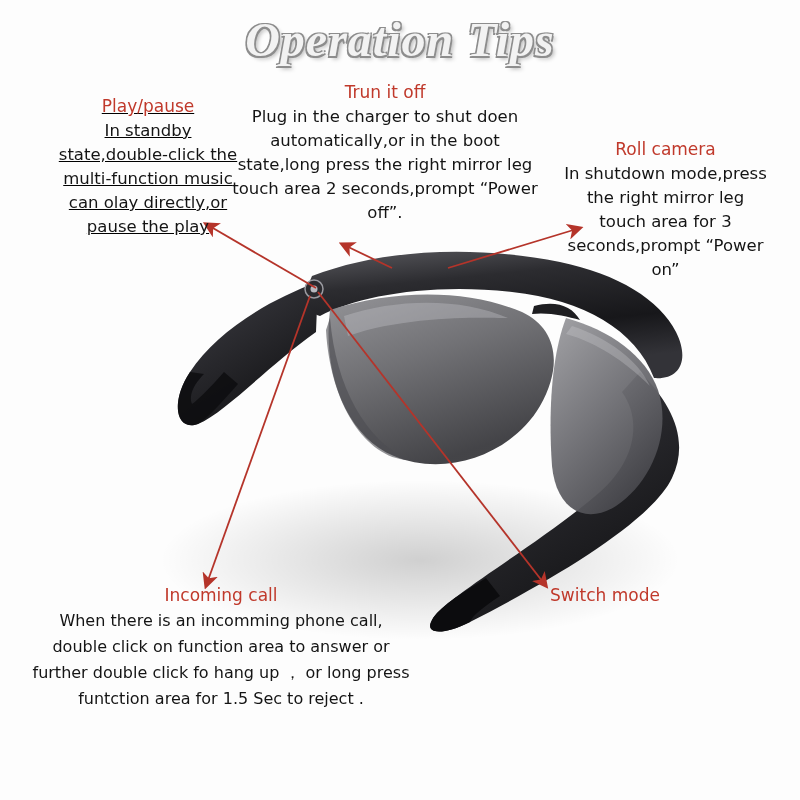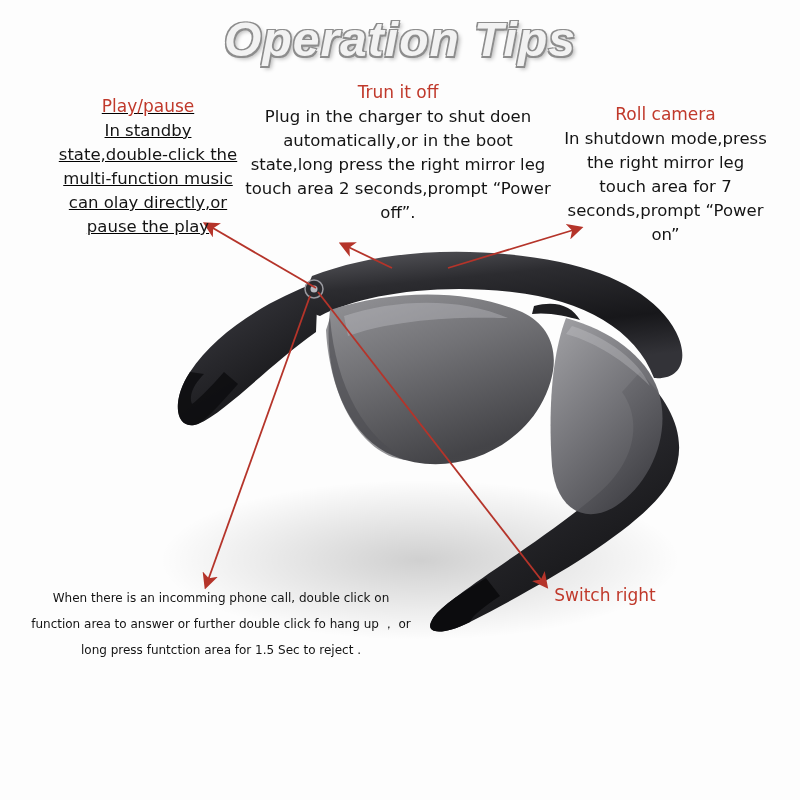--- a/index.html
+++ b/index.html
@@ -16,21 +16,21 @@
     font-family: "DejaVu Sans", sans-serif;
   }
 
   
   .title {
     position: absolute;
     top: 12px;
     left: 0;
     width: 800px;
     text-align: center;
-    font-family: Liberation Sans, sans-serif;
+    font-family: Liberation Serif, serif;
     font-weight: bold;
     font-style: italic;
     font-size: 48px;
     letter-spacing: 1px;
     color: #f2f2f2;
     text-shadow:
       -1.5px -1.5px 0 #8d8d8d,
        1.5px -1.5px 0 #8d8d8d,
       -1.5px  1.5px 0 #8d8d8d,
        1.5px  1.5px 0 #8d8d8d,
@@ -50,26 +50,26 @@
     margin-bottom: 2px;
     white-space: nowrap;
   }
   .callout .body {
     color: #141414;
     font-size: 16.5px;
     line-height: 24px;
   }
 
   #c-play      { left: 48px;  top: 96px;  width: 200px; text-decoration: underline; }
-  #c-turnoff   { left: 243px; top: 82px;  width: 310px; }
-  #c-roll      { left: 563px; top: 104px; width: 205px; }
+  #c-turnoff   { left: 230px; top: 82px;  width: 310px; }
+  #c-roll      { left: 563px; top: 139px; width: 205px; }
   #c-incoming  { left: 30px;  top: 585px; width: 382px; }
   #c-switch    { left: 455px; top: 585px; width: 300px; }
 
-  #c-incoming .body, #c-switch .body { font-size: 12px; line-height: 26px; }
+  #c-incoming .body, #c-switch .body { font-size: 16px; line-height: 26px; }
 
   
   svg.layer {
     position: absolute;
     left: 0; top: 0;
     width: 800px;
     height: 800px;
   }
   svg.arrows { pointer-events: none; }
 </style>
@@ -184,24 +184,25 @@
     <div class="body">In standby state,double-click the multi-function music can olay directly,or pause the play</div>
   </div>
 
   <div class="callout" id="c-turnoff">
     <div class="head">Trun it off</div>
     <div class="body">Plug in the charger to shut doen automatically,or in the boot state,long press the right mirror leg touch area 2 seconds,prompt “Power off”.</div>
   </div>
 
   <div class="callout" id="c-roll">
     <div class="head">Roll camera</div>
-    <div class="body">In shutdown mode,press the right mirror leg touch area for 7 seconds,prompt “Power on”</div>
+    <div class="body">In shutdown mode,press the right mirror leg touch area for 3 seconds,prompt “Power on”</div>
   </div>
 
   <div class="callout" id="c-incoming">
+    <div class="head">Incoming call</div>
     <div class="body">When there is an incomming phone call, double click on function area to answer  or  further double click fo hang up ，  or long press funtction area  for 1.5 Sec to reject .</div>
   </div>
 
   <div class="callout" id="c-switch">
-    <div class="head">Switch right</div>
+    <div class="head">Switch mode</div>
   </div>
 
 </div>
 
 </body></html>

